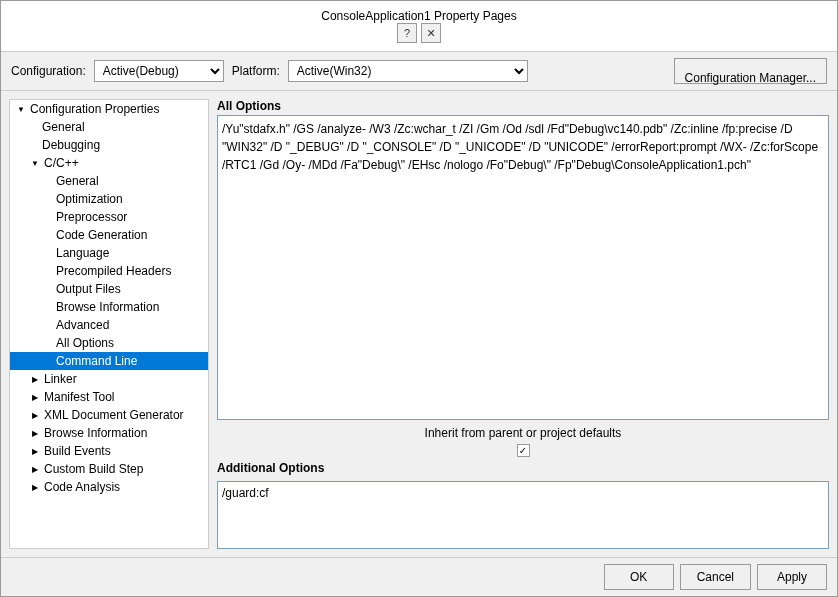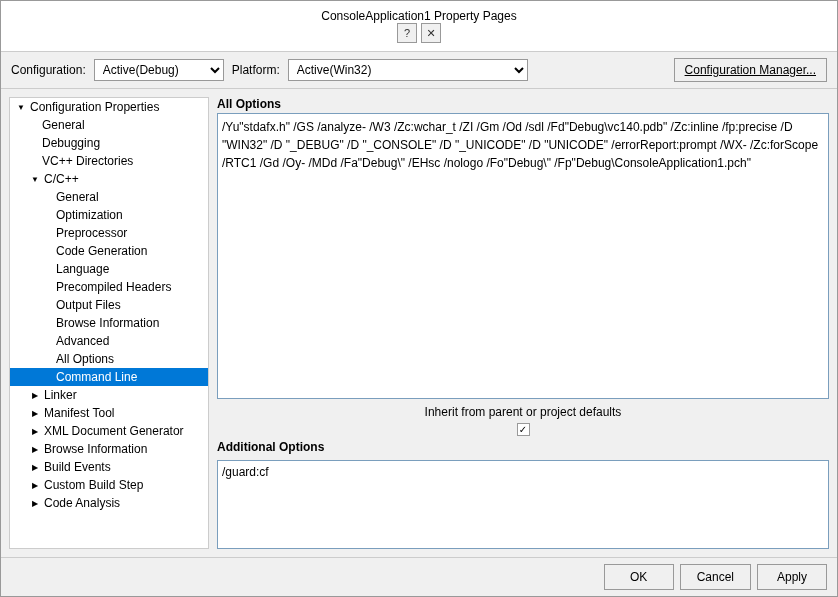--- a/index.html
+++ b/index.html
@@ -85,27 +85,26 @@
     .config-select.config-dropdown {
       width: 130px;
     }
 
     .config-select.platform-dropdown {
       width: 240px;
     }
 
     .config-manager-btn {
       height: 24px;
-      padding: 4px 10px;
+      padding: 12px 10px;
       font-size: 12px;
       border: 1px solid #999;
       background: #f0f0f0;
       cursor: pointer;
       margin-left: auto;
-      text-decoration: underline;
     }
 
     .main-content {
       display: flex;
       flex: 1;
       overflow: hidden;
       padding: 8px;
       gap: 8px;
     }
 
@@ -188,21 +187,21 @@
       border: 1px solid #999;
       background: #fff;
       display: flex;
       align-items: center;
       justify-content: center;
       cursor: pointer;
       font-size: 10px;
     }
 
     .additional-options-box {
-      height: 89px;
+      height: 68px;
       border: 1px solid #7a9ebd;
       background: #fff;
       overflow-y: auto;
       padding: 4px;
       font-size: 12px;
       color: #000;
     }
 
     .bottom-buttons {
       display: flex;
@@ -275,24 +274,20 @@
         </div>
         <div class="tree-item" style="padding-left: 18px;">
           <span style="width: 14px; display: inline-block;"></span>
           <span class="item-label">General</span>
         </div>
         <div class="tree-item" style="padding-left: 18px;">
           <span style="width: 14px; display: inline-block;"></span>
           <span class="item-label">Debugging</span>
         </div>
         <div class="tree-item" style="padding-left: 18px;">
-          <span style="width: 14px; display: inline-block;"></span>
-          <span class="item-label">VC++ Directories</span>
-        </div>
-        <div class="tree-item" style="padding-left: 18px;">
           <span class="expand-icon" style="font-size: 8px; margin-right: 2px;">▼</span>
           <span class="item-label">C/C++</span>
         </div>
         <div class="tree-item" style="padding-left: 32px;">
           <span style="width: 14px; display: inline-block;"></span>
           <span class="item-label">General</span>
         </div>
         <div class="tree-item" style="padding-left: 32px;">
           <span style="width: 14px; display: inline-block;"></span>
           <span class="item-label">Optimization</span>

